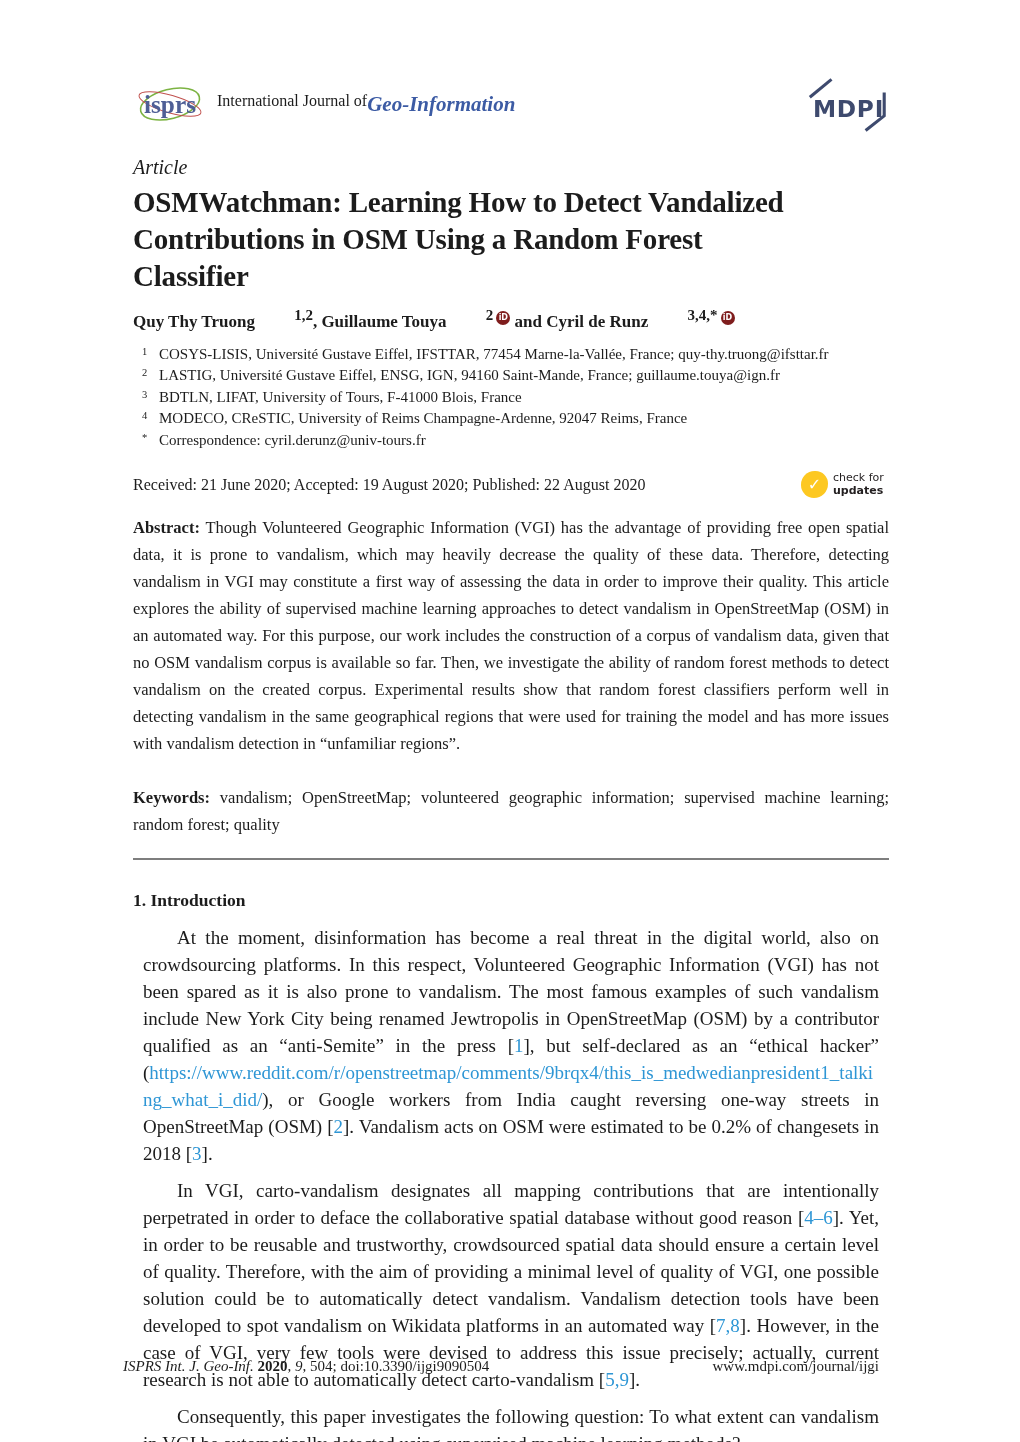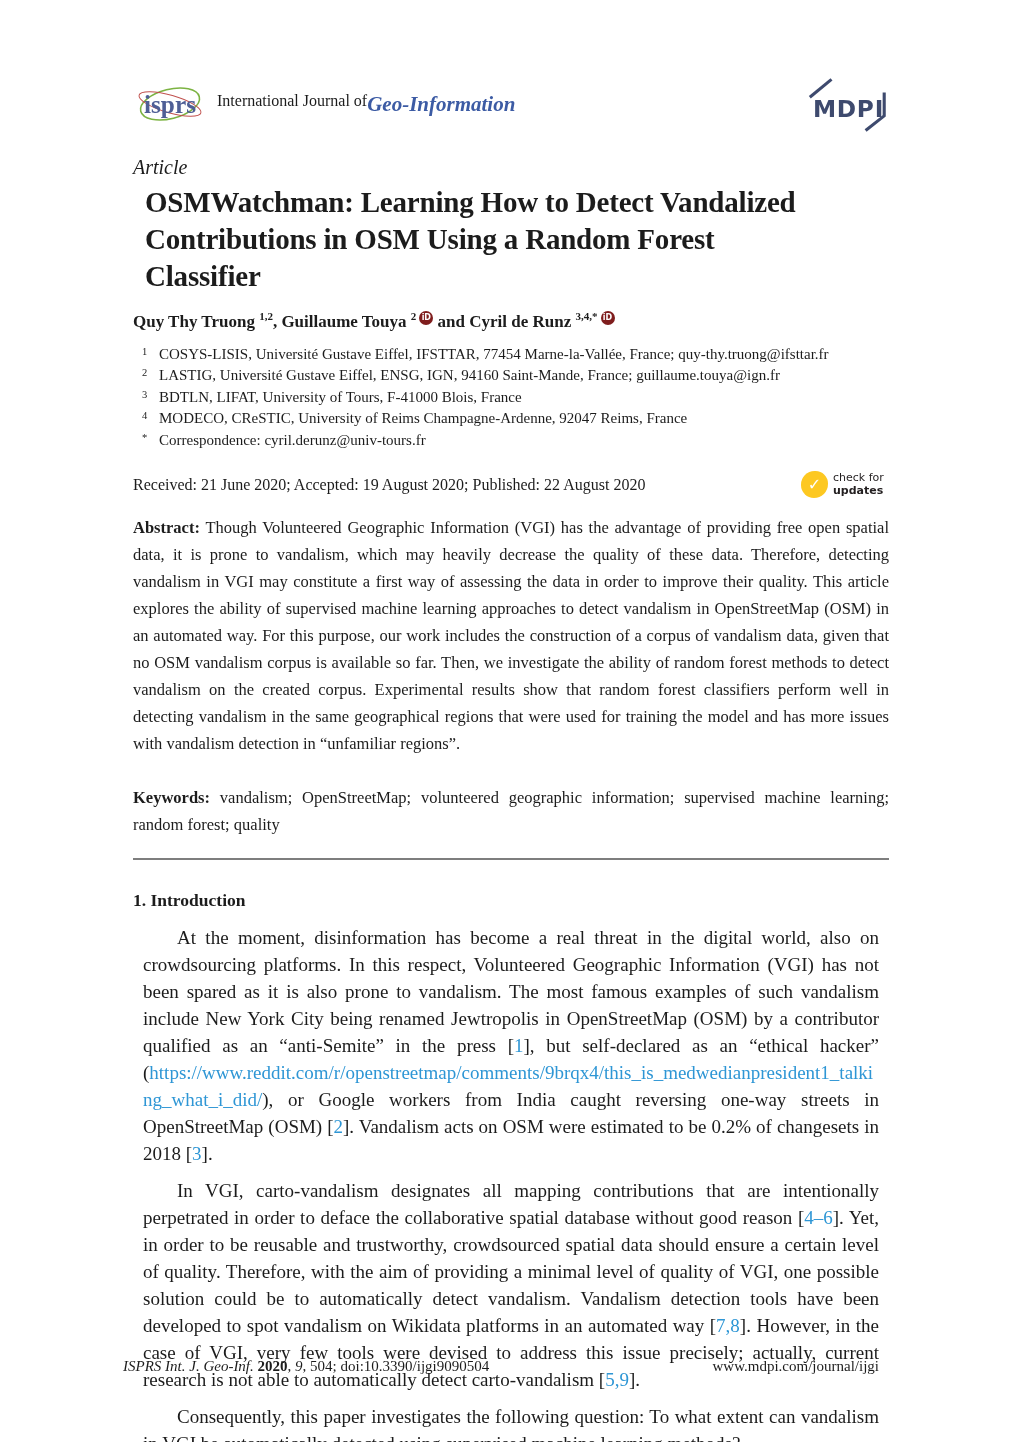--- a/index.html
+++ b/index.html
@@ -12,21 +12,21 @@
   .logo-left{display:flex;align-items:center;gap:10px;}
   .journal-name{display:flex;flex-direction:row;line-height:1.15;}
   .journal-line1{font-size:16px;color:#1c1c1c;}
   .journal-line2{font-size:21px;font-weight:bold;font-style:italic;color:#3c5ba4;}
 
   
   .article-label{font-style:italic;font-size:20px;margin-top:18px;}
   .title{font-size:29px;line-height:37px;font-weight:bold;margin-top:5px;max-width:670px;letter-spacing:-0.2px;}
   .authors{margin-top:16px;font-size:17px;}
   .authors .b{font-weight:bold;}
-  .sup{vertical-align:super;font-size:11px;font-weight:bold;line-height:0;}
+  .sup{vertical-align:super;font-size:15px;font-weight:bold;line-height:0;margin-left:35px;}
   .orcid{display:inline-block;width:14px;height:14px;border-radius:50%;background:#7f1d1d;color:#fff;
          font-size:8px;font-weight:bold;text-align:center;line-height:14px;
          font-family:"DejaVu Sans",sans-serif;margin-left:3px;vertical-align:super;}
 
   
   .affiliations{margin-top:12px;font-size:15px;line-height:21.5px;}
   .aff-row{display:flex;}
   .aff-marker{width:26px;flex:0 0 26px;font-size:10.5px;vertical-align:super;position:relative;top:-3px;text-align:left;padding-left:9px;box-sizing:border-box;}
   .aff-text{flex:1;text-align:justify;}
 
@@ -79,21 +79,21 @@
         </div>
       </div>
       <svg width="84" height="62" viewBox="0 0 104 80">
         <polyline points="4,30 32,7" fill="none" stroke="#3e4a6e" stroke-width="4"></polyline>
         <polyline points="100,24 100,54 76,73" fill="none" stroke="#3e4a6e" stroke-width="4"></polyline>
         <text x="8" y="56" font-family="DejaVu Sans, sans-serif" font-weight="bold" font-size="30" letter-spacing="1" fill="#3e4a6e">MDPI</text>
       </svg>
     </div>
 
     <div class="article-label">Article</div>
-    <h1 class="title" style="margin:5px 0 0 12px;">OSMWatchman: Learning How to Detect Vandalized Contributions in OSM Using a Random Forest Classifier</h1>
+    <h1 class="title" style="margin:5px 0 0 0;">OSMWatchman: Learning How to Detect Vandalized Contributions in OSM Using a Random Forest Classifier</h1>
 
     <div class="authors"><span class="b">Quy Thy Truong </span><span class="sup">1,2</span><span class="b">, Guillaume Touya </span><span class="sup">2</span><span class="orcid">iD</span><span class="b"> and Cyril de Runz </span><span class="sup">3,4,*</span><span class="orcid">iD</span></div>
 
     <div class="affiliations">
       <div class="aff-row">
         <span class="aff-marker">1</span>
         <span class="aff-text">COSYS-LISIS, Université Gustave Eiffel, IFSTTAR, 77454 Marne-la-Vallée, France; quy-thy.truong@ifsttar.fr</span>
       </div>
       <div class="aff-row">
         <span class="aff-marker">2</span>

